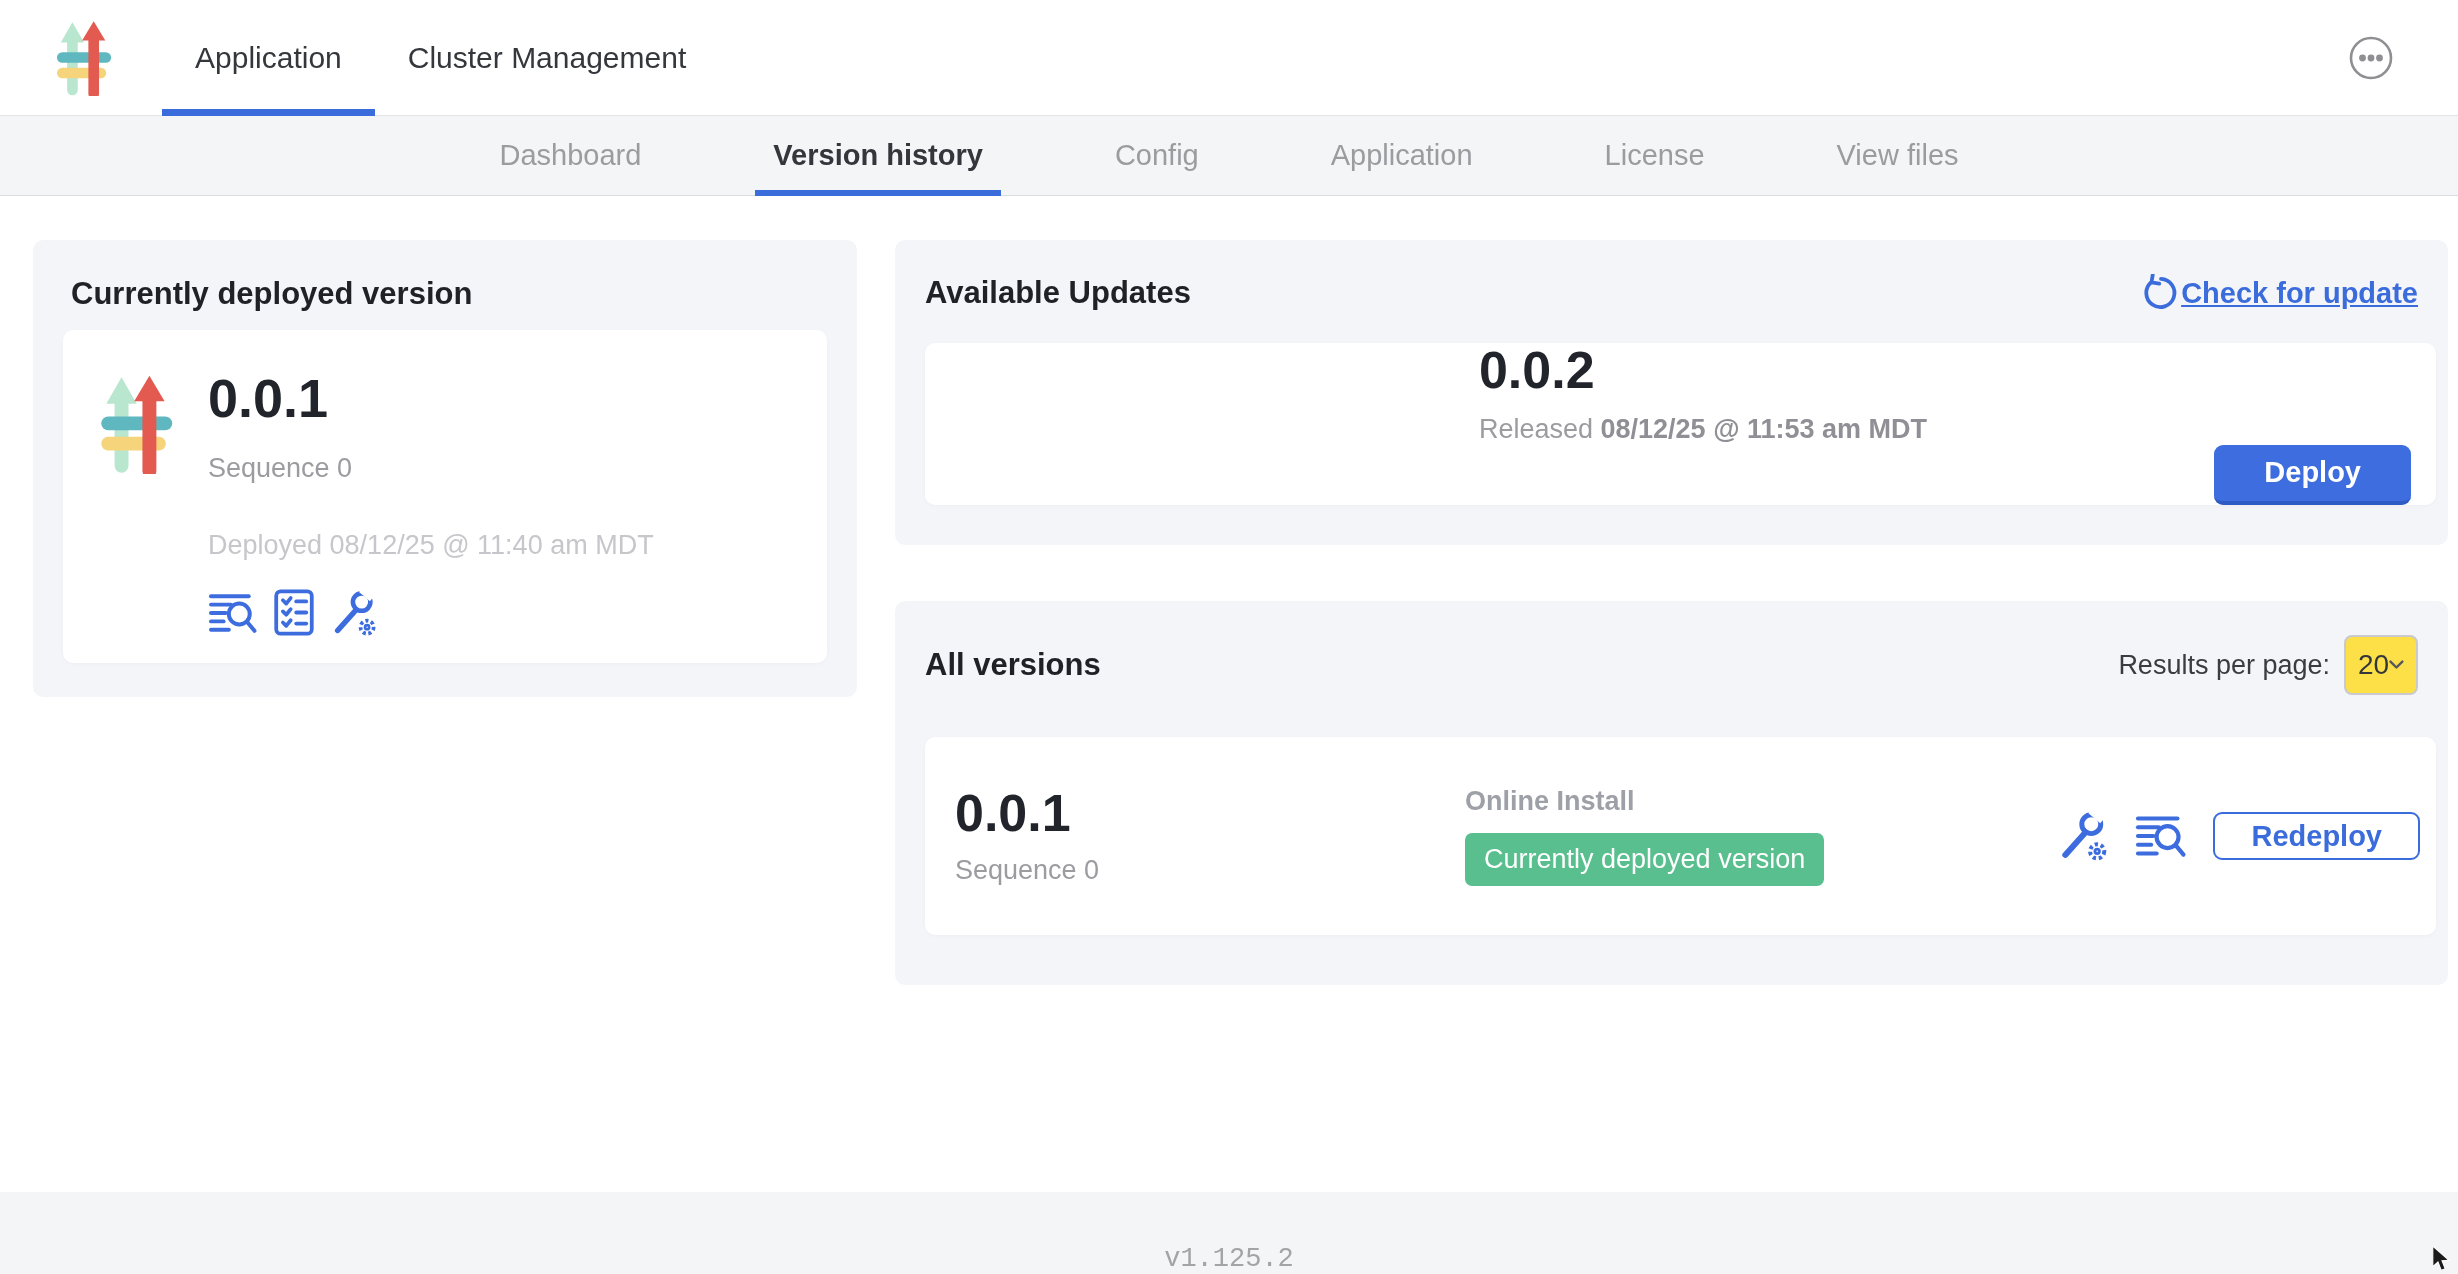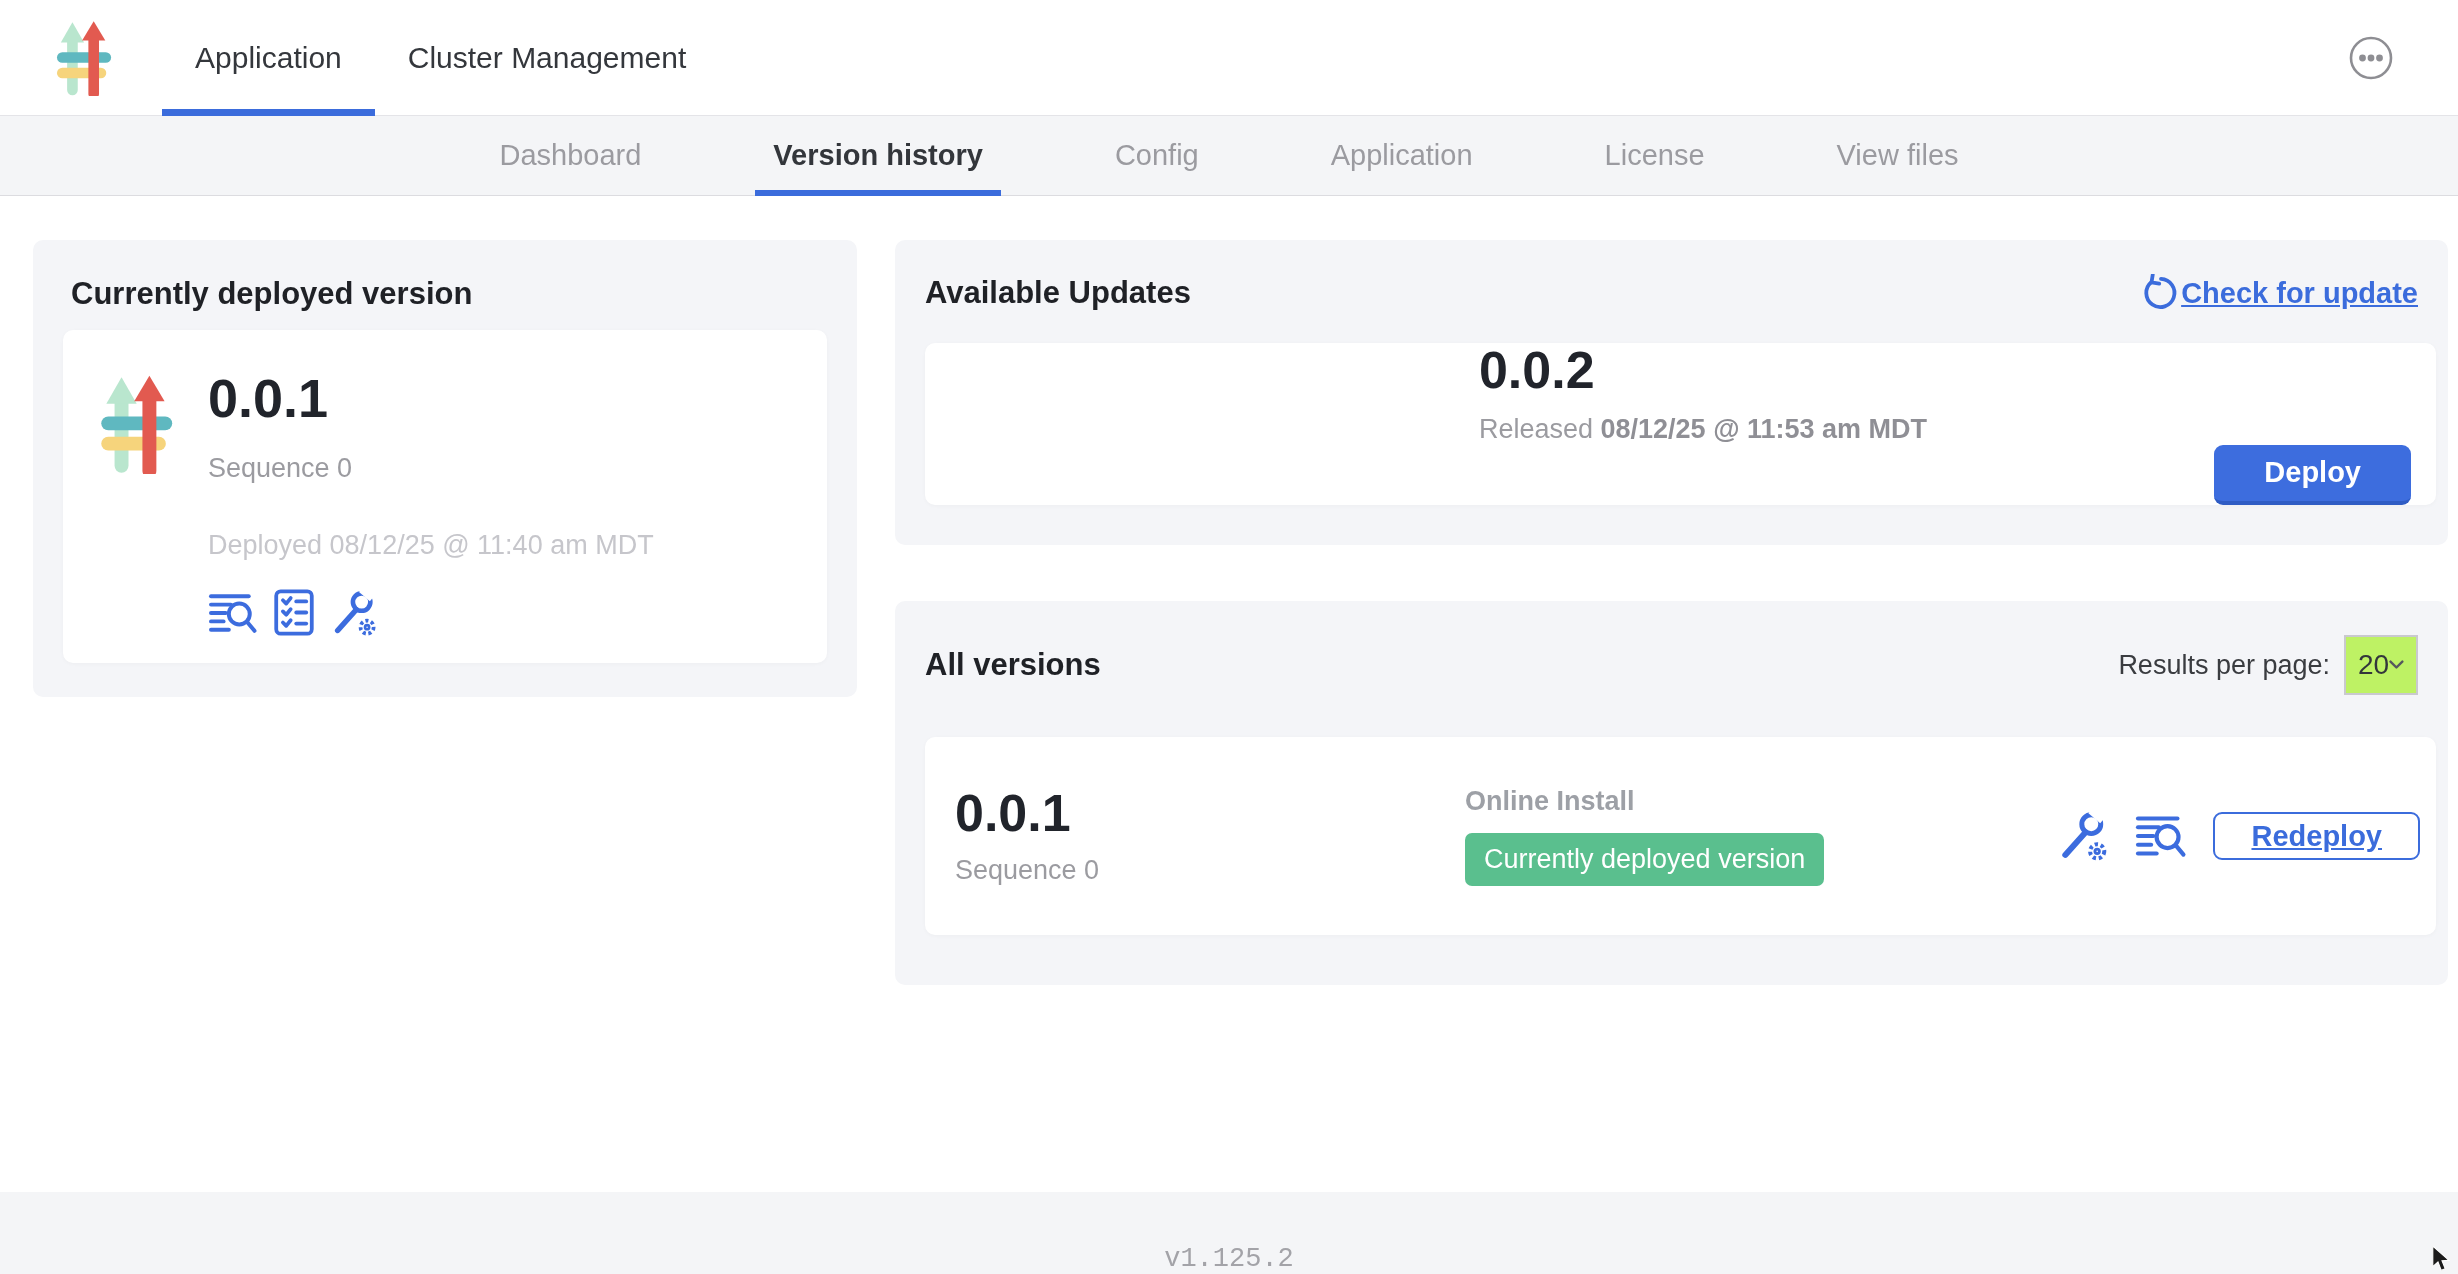--- a/index.html
+++ b/index.html
@@ -55,34 +55,34 @@
           display:flex;align-items:center;padding:0 25px 0 70px;box-sizing:border-box;flex-direction:column;}
   .rel-line{font-size:27px;margin-top:16px;color:#9b9ba0;}
   .rel-line b{color:#8f8f95;}
   .deploy-btn{margin-left:auto;height:62px;padding:0 50px;background:#3d6dde;border:0;
           border-bottom:4px solid #2f5cc4;border-radius:9px;color:#fff;font-size:29px;
           font-weight:bold;font-family:inherit;cursor:pointer;}
 
   .allversions-card{left:895px;top:601px;width:1553px;height:384px;}
   .rpp{margin-left:auto;display:flex;align-items:center;}
   .rpp-label{font-size:27px;color:#3a3c40;margin-right:14px;}
-  .rpp-select{width:74px;height:60px;background:#bef264;border:2px solid #c9c9ce;border-radius:0;
+  .rpp-select{width:74px;height:60px;background:#fde047;border:2px solid #c9c9ce;border-radius:8px;
           display:flex;align-items:center;justify-content:space-between;padding:0 12px;
           box-sizing:border-box;font-size:28px;color:#33363b;cursor:pointer;}
   .version-row{position:absolute;left:30px;top:136px;width:1511px;height:198px;
           display:flex;align-items:center;padding:0 16px 0 30px;box-sizing:border-box;}
   .row-col1{width:510px;}
   .row-col1 .seq{font-size:27px;margin-top:14px;}
   .row-col2 .install-type{font-size:27px;font-weight:bold;color:#9da0a6;}
   .badge{display:inline-block;margin-top:16px;padding:11px 19px;background:#5abf8e;
           border-radius:7px;color:#fff;font-size:27px;}
   .row-actions{margin-left:auto;display:flex;align-items:center;gap:26px;}
   .redeploy-btn{height:48px;padding:0 36px;background:#fff;border:2px solid #3b6cdc;
           border-radius:9px;color:#3b6cdc;font-size:29px;font-weight:bold;
-          font-family:inherit;cursor:pointer;text-decoration:underline;}
+          font-family:inherit;cursor:pointer;}
 
   
   .footer{position:absolute;left:0;right:0;top:1192px;height:82px;background:#f4f5f7;
           display:flex;align-items:flex-end;justify-content:center;font-size:27px;color:#a3a3a8;font-family:Liberation Mono, monospace;}
   .cursor{position:absolute;right:6px;bottom:2px;}
 </style>
 </head>
 <body>
 
 <div id="app">

